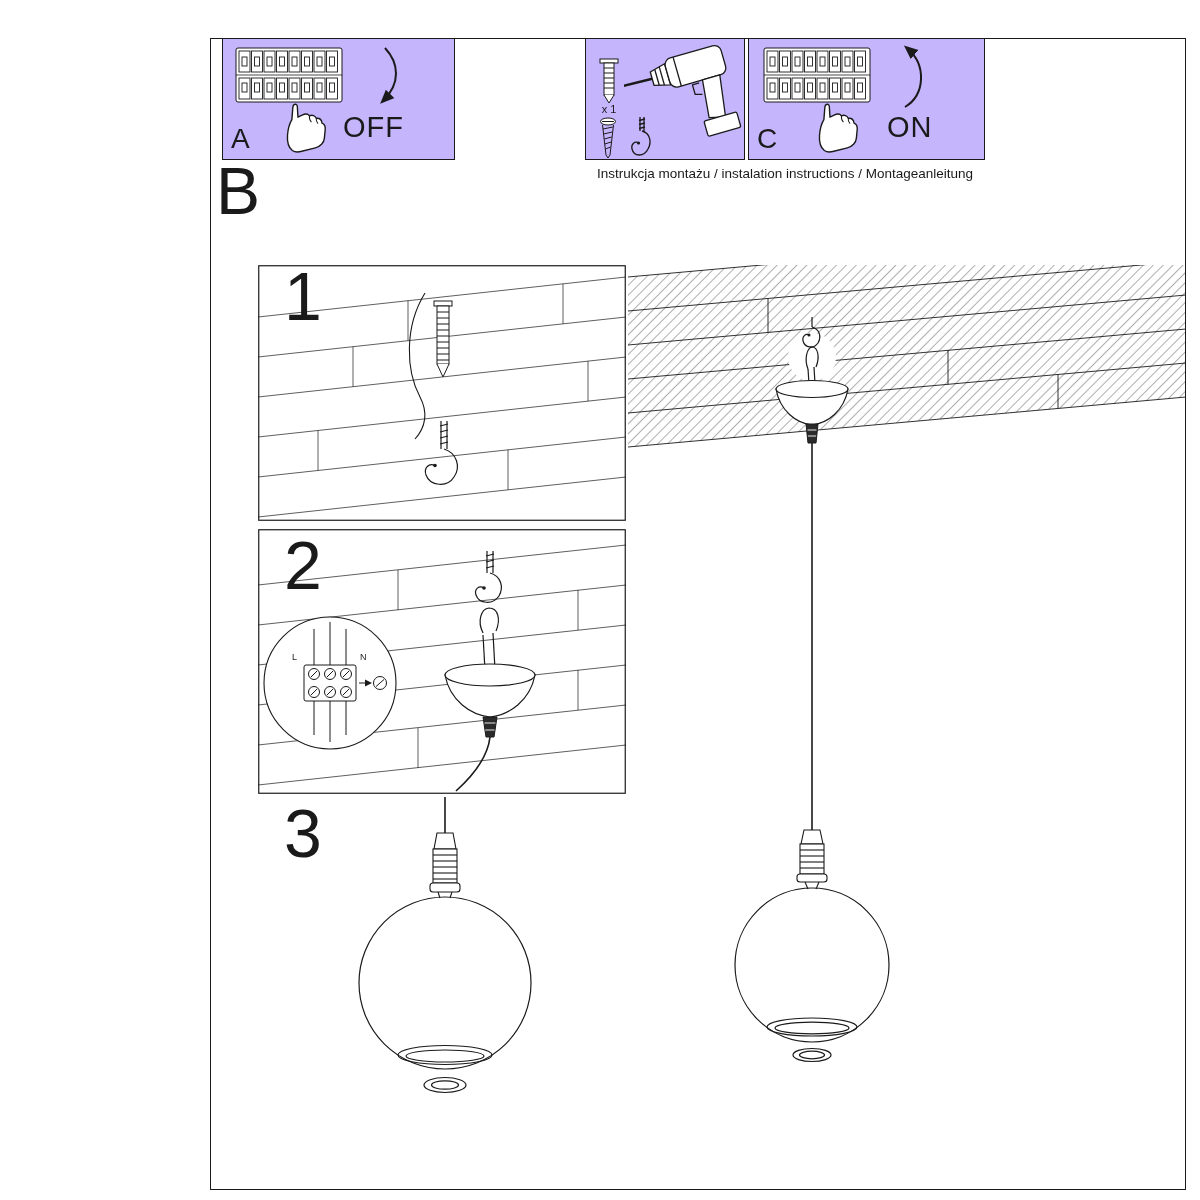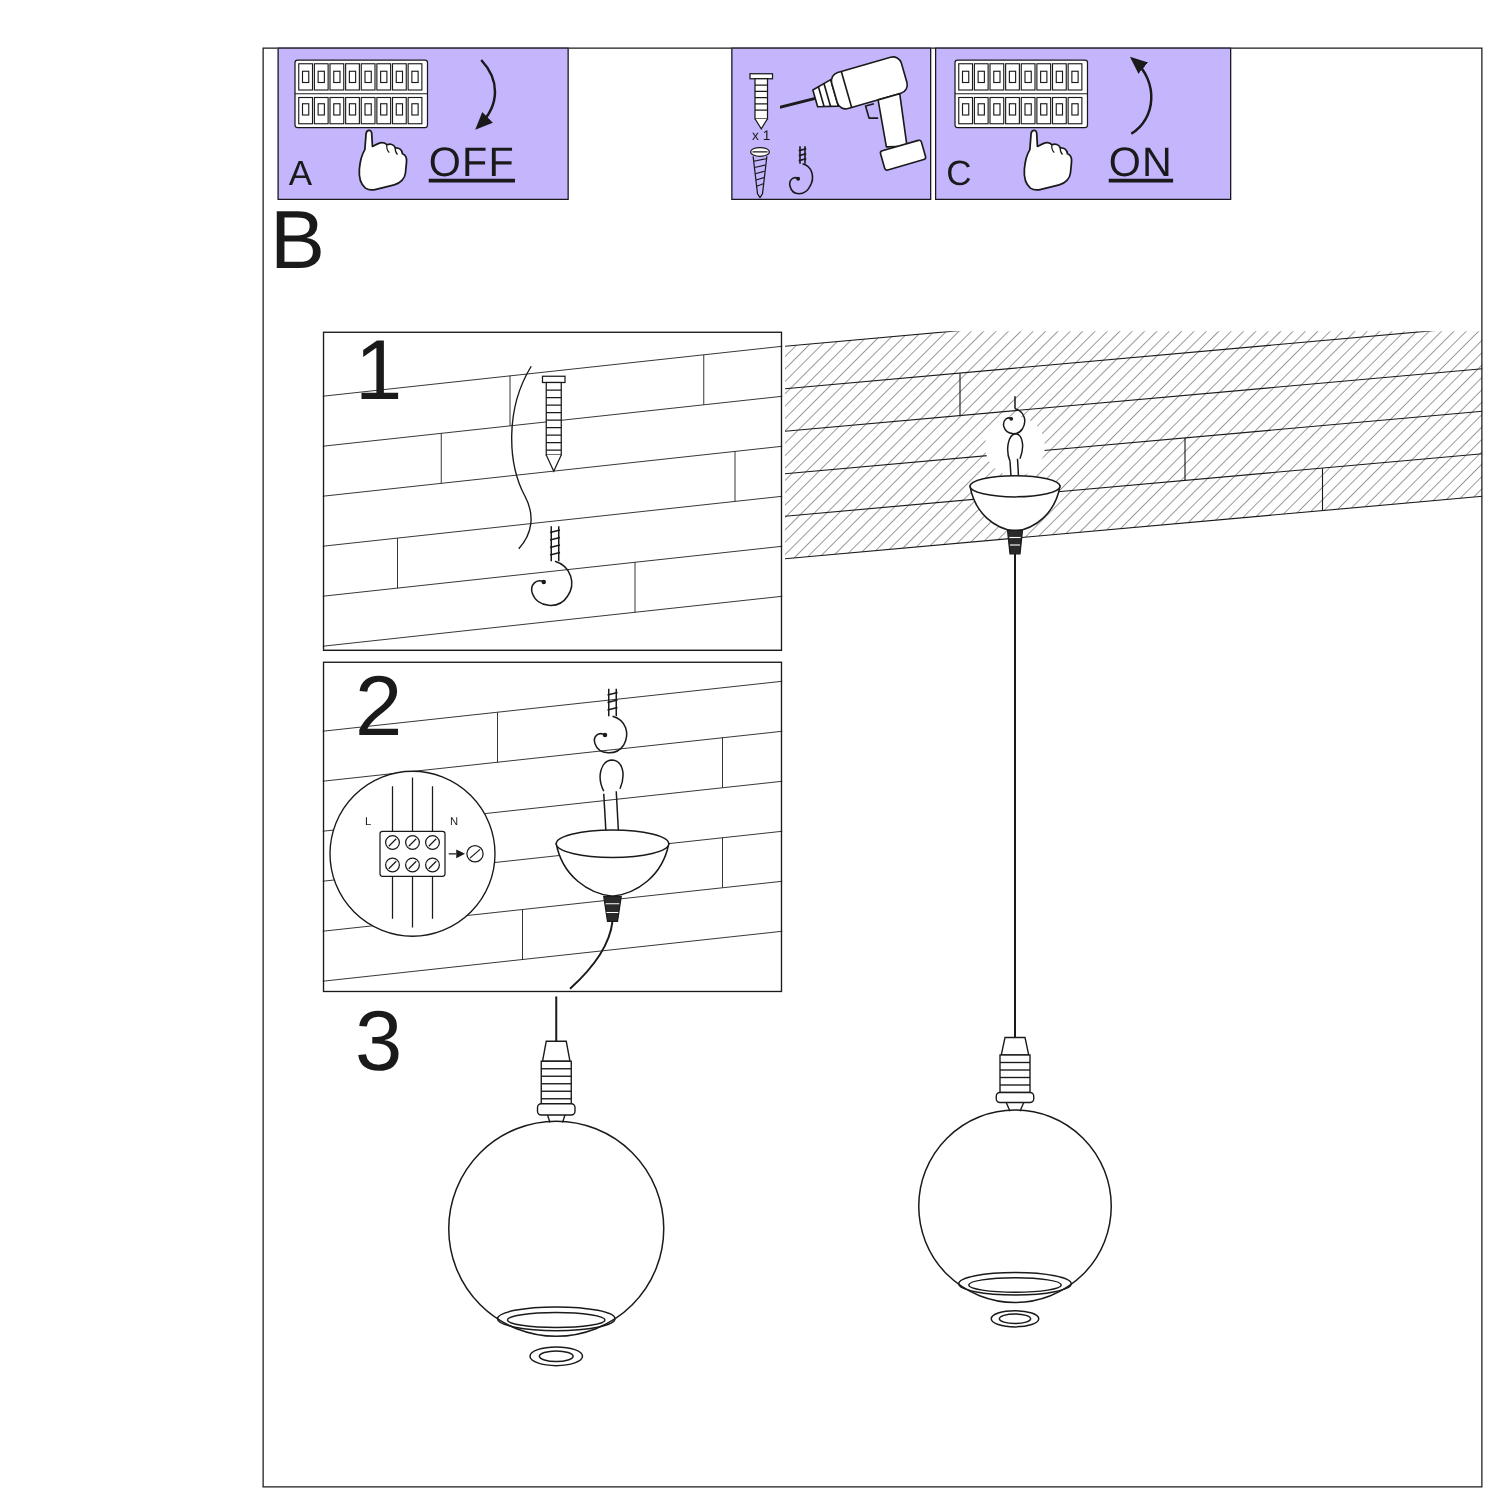--- a/index.html
+++ b/index.html
@@ -12,21 +12,21 @@
     position:absolute; left:210px; top:38px; width:976px; height:1152px;
     border:1.5px solid #1a1a1a;
   }
   .panel {
     position:absolute; top:38px; border:1.5px solid #1a1a1a; background:#c4b5fd;
   }
   .panel-a { left:222px; width:233px; height:122px; }
   .panel-tools { left:585px; width:160px; height:122px; }
   .panel-c { left:748px; width:237px; height:122px; }
   .corner-label { position:absolute; font-size:28px; line-height:1; }
-  .action-label { position:absolute; font-size:33px; letter-spacing:1px; line-height:1;text-decoration:underline; }
+  .action-label { position:absolute; font-size:29px; letter-spacing:1px; line-height:1; }
   .qty-label { position:absolute; font-size:11px; text-align:center; width:28px; }
   .heading-block {
     position:absolute; left:585px; top:163px; width:400px; text-align:center;
     font-size:13.5px; line-height:21px;
   }
   .section-letter { position:absolute; left:216px; top:158px; font-size:66px; line-height:1; }
   .step-number { position:absolute; font-size:68px; line-height:1; }
   svg { display:block; position:absolute; }
   svg text { font-family:"Liberation Sans", sans-serif; fill:#1a1a1a; }
 </style>
@@ -195,20 +195,21 @@
           <path d="M0,0 L7,3 L0,6 Z" fill="#1a1a1a"></path>
         </marker>
       </defs>
       <path d="M18,64 C38,52 40,22 20,5" fill="none" stroke="#1a1a1a" stroke-width="2" marker-end="url(#ah2)"></path>
     </svg>
     <div class="corner-label" style="left:8px;top:86px">C</div>
     <div class="action-label" style="left:138px;top:74px">ON</div>
   </div>
 
   <div class="heading-block">
+    <div>Instrukcja montażu / instalation instructions / Montageanleitung</div>
   </div>
   <div class="section-letter">B</div>
 
   <svg style="left:258px;top:265px" width="368" height="256" viewBox="0 0 368 256">
     <rect x="0.75" y="0.75" width="366.5" height="254.5" fill="#fff" stroke="#1a1a1a" stroke-width="1.2"></rect>
     <g stroke="#1a1a1a" stroke-width="0.7">
       <line x1="0" y1="52" x2="368" y2="12"></line>
       <line x1="0" y1="92" x2="368" y2="52"></line>
       <line x1="0" y1="132" x2="368" y2="92"></line>
       <line x1="0" y1="172" x2="368" y2="132"></line>

